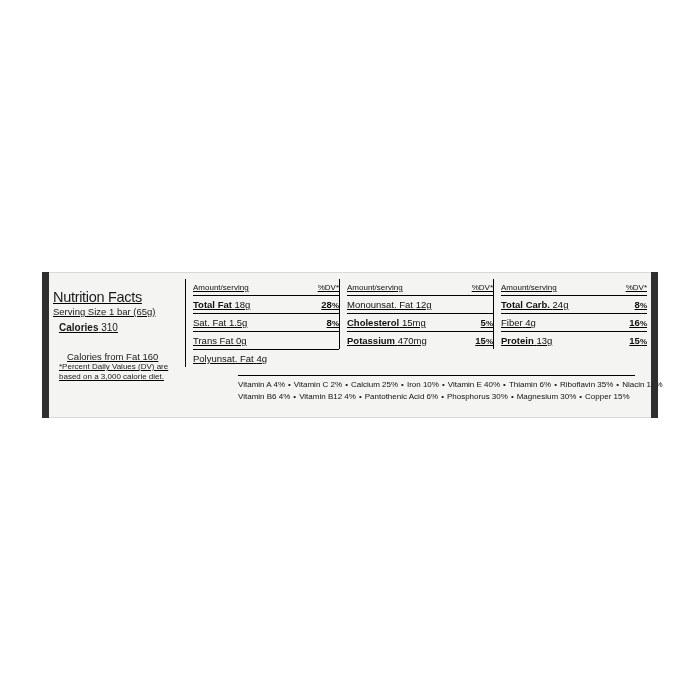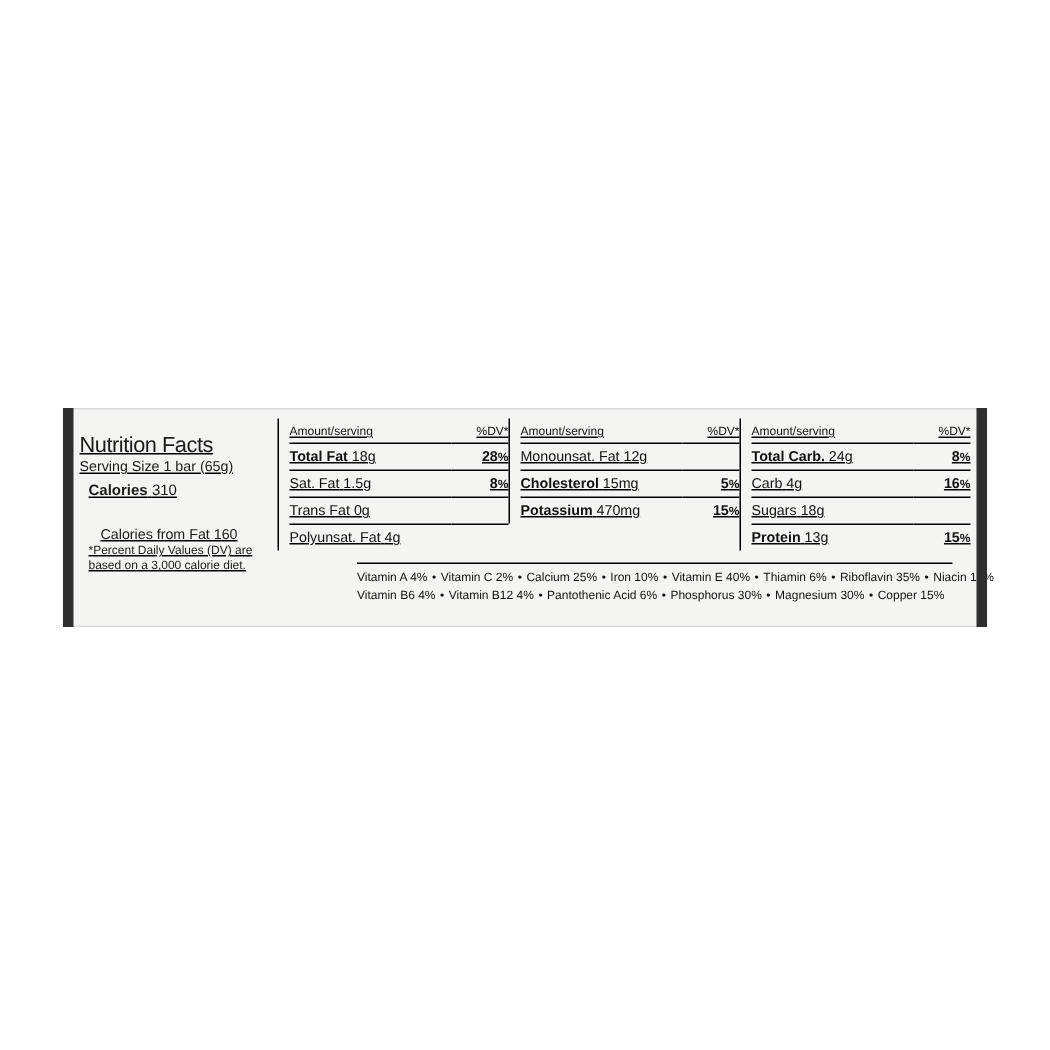--- a/index.html
+++ b/index.html
@@ -238,26 +238,22 @@
             <tbody>
               <tr class="hdr">
                 <td class="nm">Amount/serving</td>
                 <td class="dv">%DV*</td>
               </tr>
               <tr class="thickline">
                 <td class="nm b"><span>Total Carb.</span> <span style="font-weight:normal">24g</span></td>
                 <td class="dv b"><span>8</span><span class="pct">%</span></td>
               </tr>
               <tr class="rowline">
-                <td class="nm ind"><span>Carb</span> <span>4g</span></td>
+                <td class="nm ind"><span>Fiber</span> <span>4g</span></td>
                 <td class="dv b"><span>16</span><span class="pct">%</span></td>
-              </tr>
-              <tr class="rowline">
-                <td class="nm ind"><span>Sugars</span> <span>18g</span></td>
-                <td class="dv"></td>
               </tr>
               <tr class="rowline">
                 <td class="nm b"><span>Protein</span> <span style="font-weight:normal">13g</span></td>
                 <td class="dv b"><span>15</span><span class="pct">%</span></td>
               </tr>
             </tbody>
           </table>
         </div>
 
       </div>

